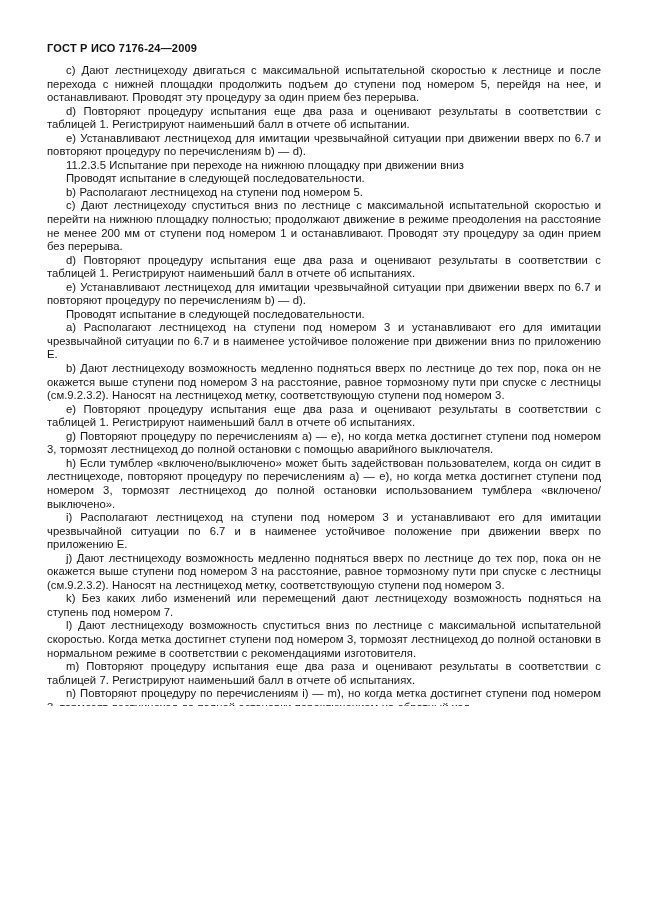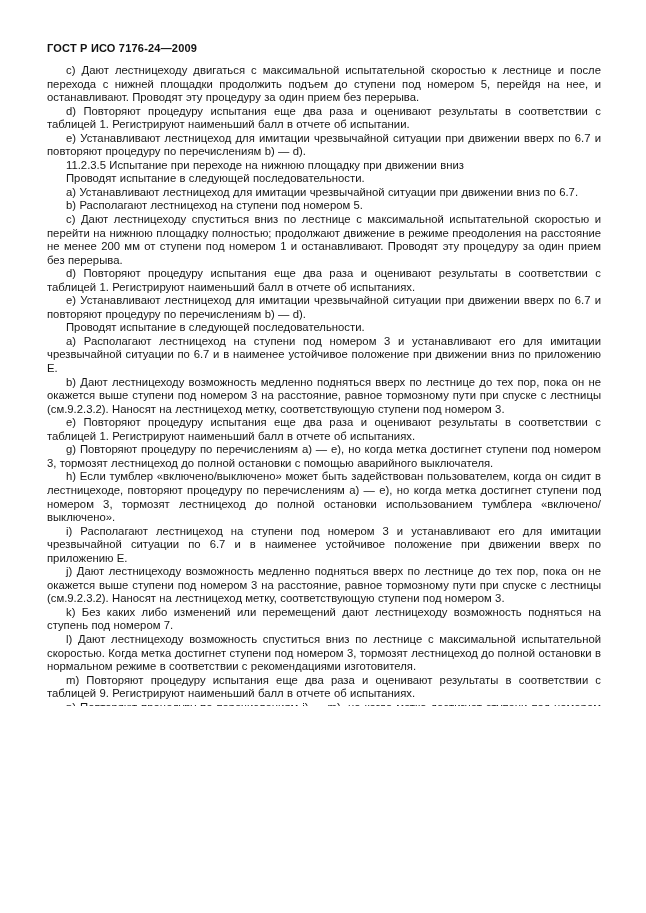--- a/index.html
+++ b/index.html
@@ -55,33 +55,32 @@
 
 <div class="page">
   <div class="doc-header">ГОСТ Р ИСО 7176-24—2009</div>
 
   <div class="doc-content">
       <p>с) Дают лестницеходу двигаться с максимальной испытательной скоростью к лестнице и после перехода с нижней площадки продолжить подъем до ступени под номером 5, перейдя на нее, и останавливают. Проводят эту процедуру за один прием без перерыва.</p>
       <p>d) Повторяют процедуру испытания еще два раза и оценивают результаты в соответствии с таблицей 1. Регистрируют наименьший балл в отчете об испытании.</p>
       <p>е) Устанавливают лестницеход для имитации чрезвычайной ситуации при движении вверх по 6.7 и повторяют процедуру по перечислениям b) — d).</p>
       <p>11.2.3.5 Испытание при переходе на нижнюю площадку при движении вниз</p>
       <p>Проводят испытание в следующей последовательности.</p>
-      <p>а) Устанавливают лестницеход для имитации чрезвычайной ситуации при движении вниз по 6.7.</p>
       <p>b) Располагают лестницеход на ступени под номером 5.</p>
       <p>с) Дают лестницеходу спуститься вниз по лестнице с максимальной испытательной скоростью и перейти на нижнюю площадку полностью; продолжают движение в режиме преодоления на расстояние не менее 200 мм от ступени под номером 1 и останавливают. Проводят эту процедуру за один прием без перерыва.</p>
       <p>d) Повторяют процедуру испытания еще два раза и оценивают результаты в соответствии с таблицей 1. Регистрируют наименьший балл в отчете об испытаниях.</p>
       <p>е) Устанавливают лестницеход для имитации чрезвычайной ситуации при движении вверх по 6.7 и повторяют процедуру по перечислениям b) — d).</p>
       <p>Проводят испытание в следующей последовательности.</p>
       <p>а) Располагают лестницеход на ступени под номером 3 и устанавливают его для имитации чрезвычайной ситуации по 6.7 и в наименее устойчивое положение при движении вниз по приложению Е.</p>
       <p>b) Дают лестницеходу возможность медленно подняться вверх по лестнице до тех пор, пока он не окажется выше ступени под номером 3 на расстояние, равное тормозному пути при спуске с лестницы (см.9.2.3.2). Наносят на лестницеход метку, соответствующую ступени под номером 3.</p>
       <p>е) Повторяют процедуру испытания еще два раза и оценивают результаты в соответствии с таблицей 1. Регистрируют наименьший балл в отчете об испытаниях.</p>
       <p>g) Повторяют процедуру по перечислениям а) — е), но когда метка достигнет ступени под номером 3, тормозят лестницеход до полной остановки с помощью аварийного выключателя.</p>
       <p>h) Если тумблер «включено/выключено» может быть задействован пользователем, когда он сидит в лестницеходе, повторяют процедуру по перечислениям а) — е), но когда метка достигнет ступени под номером 3, тормозят лестницеход до полной остановки использованием тумблера «включено/выключено».</p>
       <p>i) Располагают лестницеход на ступени под номером 3 и устанавливают его для имитации чрезвычайной ситуации по 6.7 и в наименее устойчивое положение при движении вверх по приложению Е.</p>
       <p>j) Дают лестницеходу возможность медленно подняться вверх по лестнице до тех пор, пока он не окажется выше ступени под номером 3 на расстояние, равное тормозному пути при спуске с лестницы (см.9.2.3.2). Наносят на лестницеход метку, соответствующую ступени под номером 3.</p>
       <p>k) Без каких либо изменений или перемещений дают лестницеходу возможность подняться на ступень под номером 7.</p>
       <p>l) Дают лестницеходу возможность спуститься вниз по лестнице с максимальной испытательной скоростью. Когда метка достигнет ступени под номером 3, тормозят лестницеход до полной остановки в нормальном режиме в соответствии с рекомендациями изготовителя.</p>
-      <p>m) Повторяют процедуру испытания еще два раза и оценивают результаты в соответствии с таблицей 9. Регистрируют наименьший балл в отчете об испытаниях.</p>
+      <p>m) Повторяют процедуру испытания еще два раза и оценивают результаты в соответствии с таблицей 7. Регистрируют наименьший балл в отчете об испытаниях.</p>
       <p>n) Повторяют процедуру по перечислениям i) — m), но когда метка достигнет ступени под номером 3, тормозят лестницеход до полной остановки переключением на обратный ход.</p>
     </div>
 
   <div class="page-number">20</div>
 </div>
 
 </body></html>

